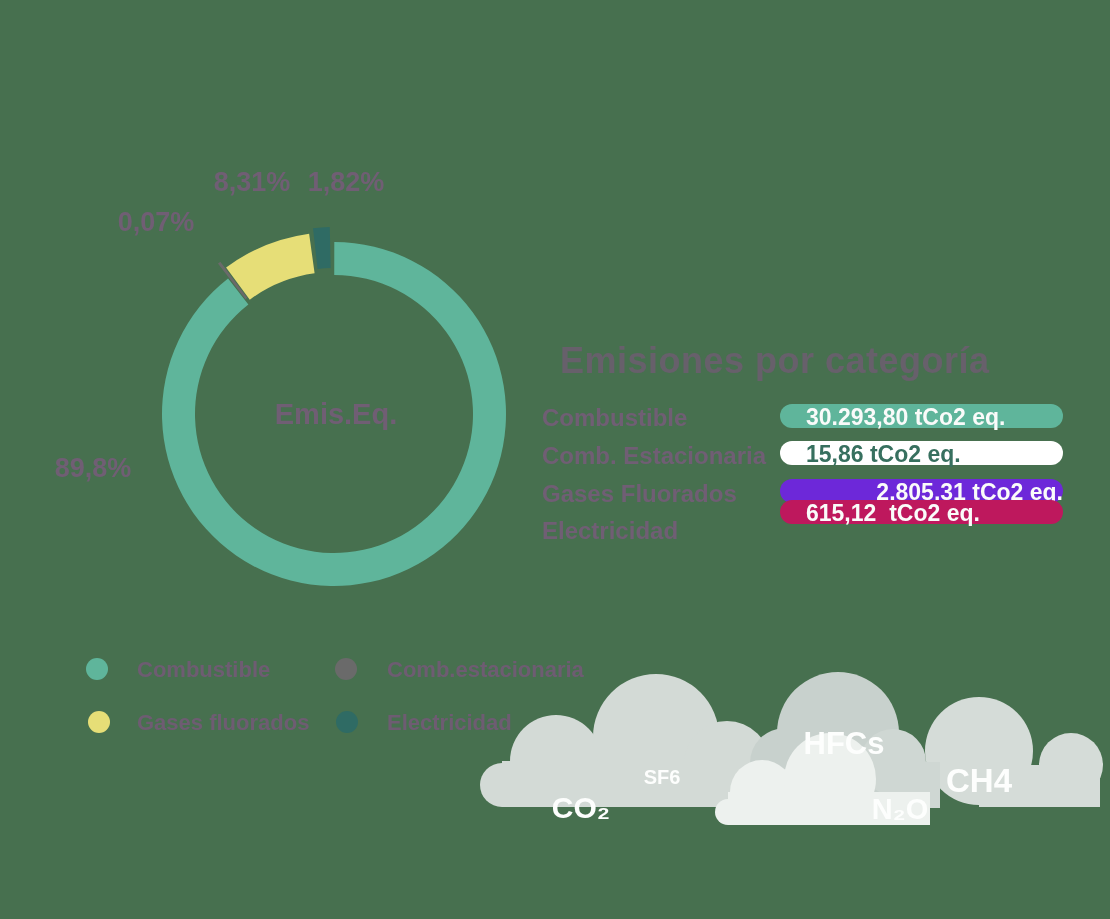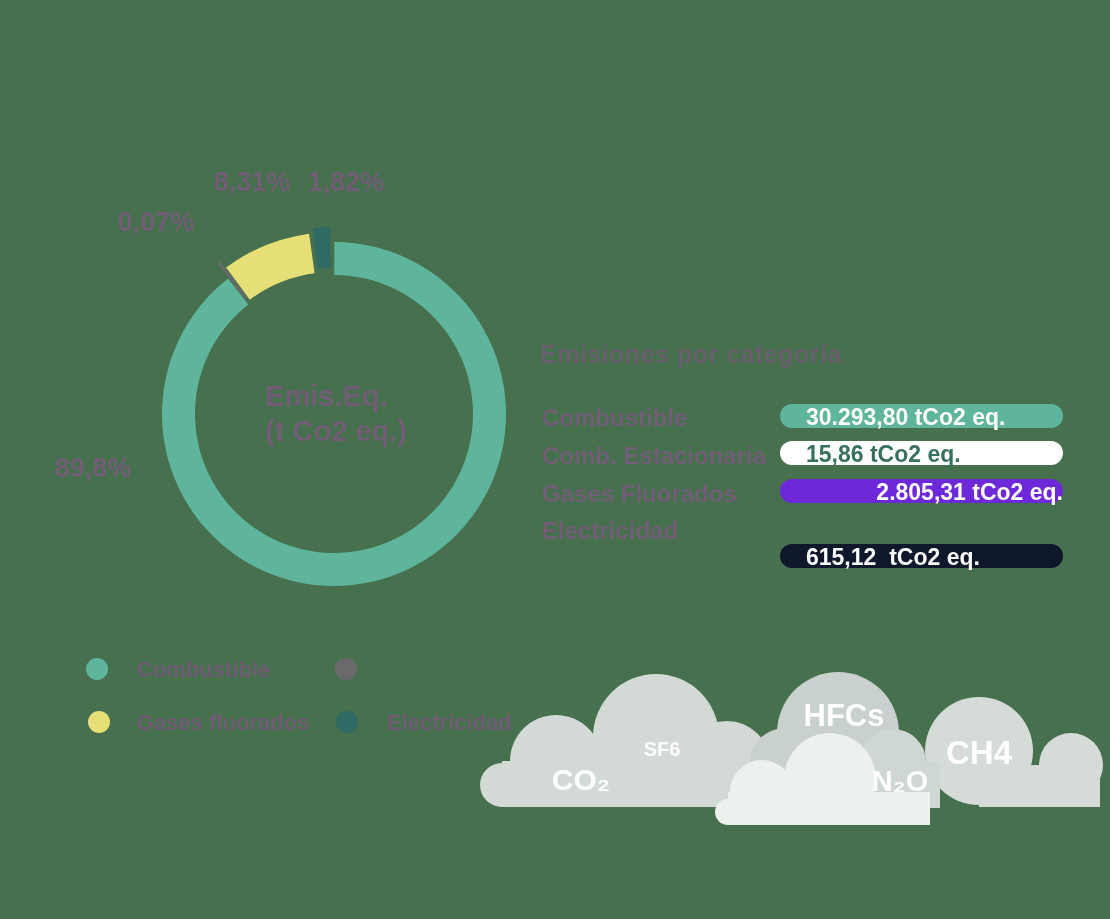--- a/index.html
+++ b/index.html
@@ -5,30 +5,30 @@
   html,body{margin:0;padding:0;background:#47704F;}
   .canvas{
     position:relative;width:1110px;height:919px;background:#47704F;
     overflow:hidden;font-family:"Liberation Sans",sans-serif;
   }
   .canvas svg{position:absolute;left:0;top:0;}
   .abs{position:absolute;}
   .ctr{transform:translate(-50%,-50%);text-align:left;}
   .pct{font-size:27px;font-weight:600;color:#705E74;white-space:nowrap;}
   .donut-center{font-size:29px;line-height:35px;font-weight:700;color:#705E74;white-space:nowrap;}
-  .panel-title{left:540px;top:340px;font-size:25px;font-weight:800;color:#67606B;white-space:nowrap;letter-spacing:0.5px;}
+  .panel-title{left:560px;top:340px;font-size:36px;font-weight:800;color:#67606B;white-space:nowrap;letter-spacing:0.5px;}
   .cat-label{left:542px;font-size:24px;font-weight:600;color:#705E74;white-space:nowrap;line-height:27px;}
   .badge{
     left:780px;width:283px;height:24px;border-radius:14px;
     font-size:23px;font-weight:700;line-height:27px;padding-left:26px;
     box-sizing:border-box;white-space:pre;
   }
   .legend-dot{width:22px;height:22px;border-radius:50%;}
   .legend-label{font-size:22px;font-weight:600;color:#6E5C72;white-space:nowrap;line-height:22px;}
-  .cloud-label{font-weight:700;color:#FDFEFD;white-space:nowrap;}
+  .cloud-label{font-weight:700;color:#FDFEFD;white-space:nowrap;margin-top:28px;}
 </style>
 </head>
 <body>
 
 <div class="canvas" style="background: rgb(71, 112, 79);">
 
   <svg width="1110" height="919" viewBox="0 0 1110 919">
 
     <g id="donut-group">
         <path d="M334.3001964789345,242.00026197091452 A172,172 0 1 1 228.05892106162594,278.49912253651934 L248.38482574166284,304.4963839103267 A139,139 0 1 0 334.2426006428599,275.000211709053 Z" fill="#5FB59B"></path>
@@ -68,38 +68,38 @@
     </g>
   </svg>
 
   <div class="abs ctr pct" style="left:93px;top:468px">89,8%</div>
   <div class="abs ctr pct" style="left:156px;top:222px">0,07%</div>
   <div class="abs ctr pct" style="left:252px;top:182px">8,31%</div>
   <div class="abs ctr pct" style="left:346px;top:182px">1,82%</div>
 
   <div class="abs ctr donut-center" style="left:336px;top:414px">
     <span>Emis.Eq.</span><br>
-    <span>(t Co2 eq.)</span>
   </div>
 
   <div class="abs panel-title">Emisiones por categoría</div>
 
   <div class="abs cat-label" style="top:404px">Combustible</div>
   <div class="abs cat-label" style="top:442px">Comb. Estacionaria</div>
   <div class="abs cat-label" style="top:480px">Gases Fluorados</div>
   <div class="abs cat-label" style="top:517px">Electricidad</div>
 
   <div class="abs badge" style="top: 404px; background: rgb(95, 181, 155); color: rgb(250, 251, 250);">30.293,80 tCo2 eq.</div>
   <div class="abs badge" style="top: 441px; background: #ffffff; color: rgb(55, 112, 95);">15,86 tCo2 eq.</div>
   <div class="abs badge" style="top: 479px; background: #6d28d9; color: rgb(250, 251, 250); text-align: right;">2.805,31 tCo2 eq.</div>
-  <div class="abs badge" style="top: 544px; background: #0f172a; color: rgb(250, 251, 250);">615,12  tCo2 eq.</div>
+  <div class="abs badge" style="top: 500px; background: #be185d; color: rgb(250, 251, 250);">615,12  tCo2 eq.</div>
 
   <div class="abs legend-dot" style="left: 86px; top: 658px; background: rgb(95, 181, 155);"></div>
   <div class="abs legend-label" style="left:137px;top:659px">Combustible</div>
   <div class="abs legend-dot" style="left: 335px; top: 658px; background: rgb(106, 106, 106);"></div>
+  <div class="abs legend-label" style="left:387px;top:659px">Comb.estacionaria</div>
   <div class="abs legend-dot" style="left: 88px; top: 711px; background: rgb(230, 222, 119);"></div>
   <div class="abs legend-label" style="left:137px;top:712px">Gases fluorados</div>
   <div class="abs legend-dot" style="left: 336px; top: 711px; background: rgb(47, 107, 100);"></div>
   <div class="abs legend-label" style="left:387px;top:712px">Electricidad</div>
 
   <div class="abs ctr cloud-label" style="left:581px;top:780px;font-size:30px">CO₂</div>
   <div class="abs ctr cloud-label" style="left:662px;top:749px;font-size:20px">SF6</div>
   <div class="abs ctr cloud-label" style="left:844px;top:716px;font-size:31px">HFCs</div>
   <div class="abs ctr cloud-label" style="left:900px;top:781px;font-size:29px">N₂O</div>
   <div class="abs ctr cloud-label" style="left:979px;top:753px;font-size:33px">CH4</div>

